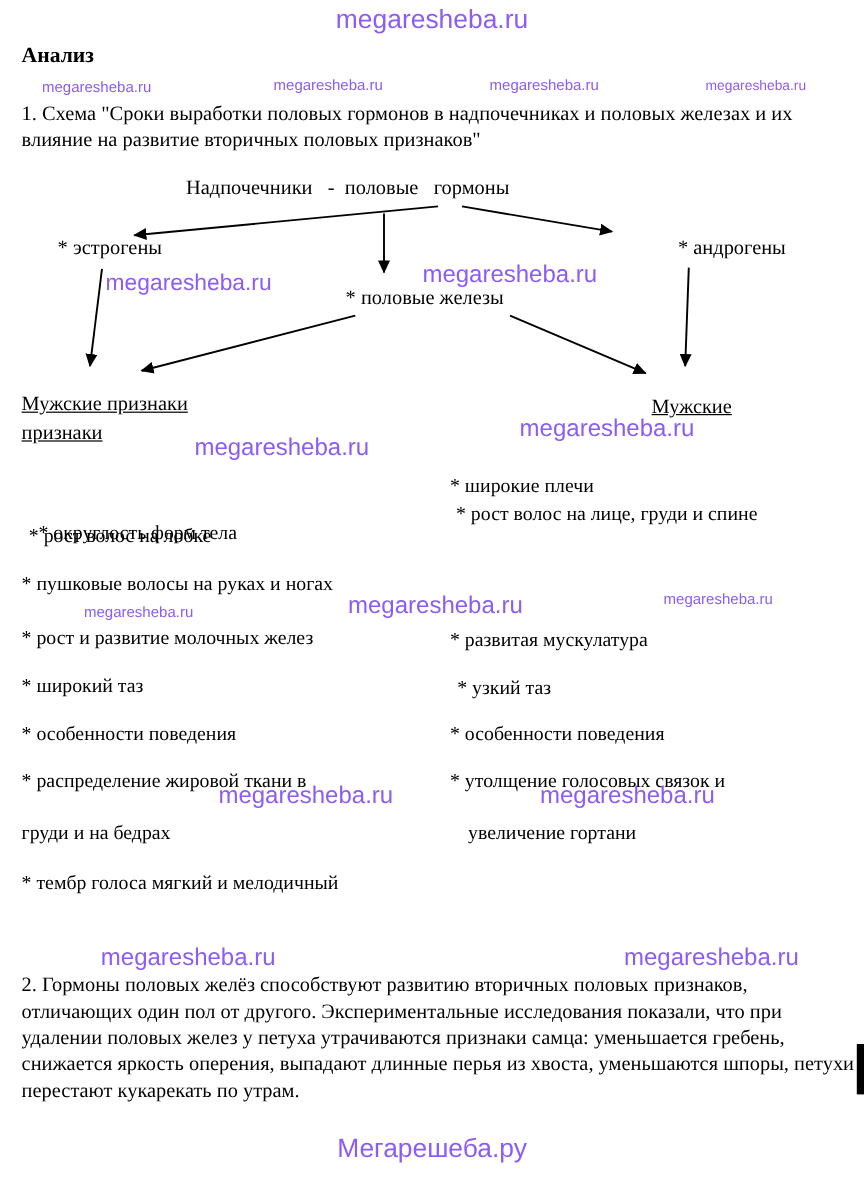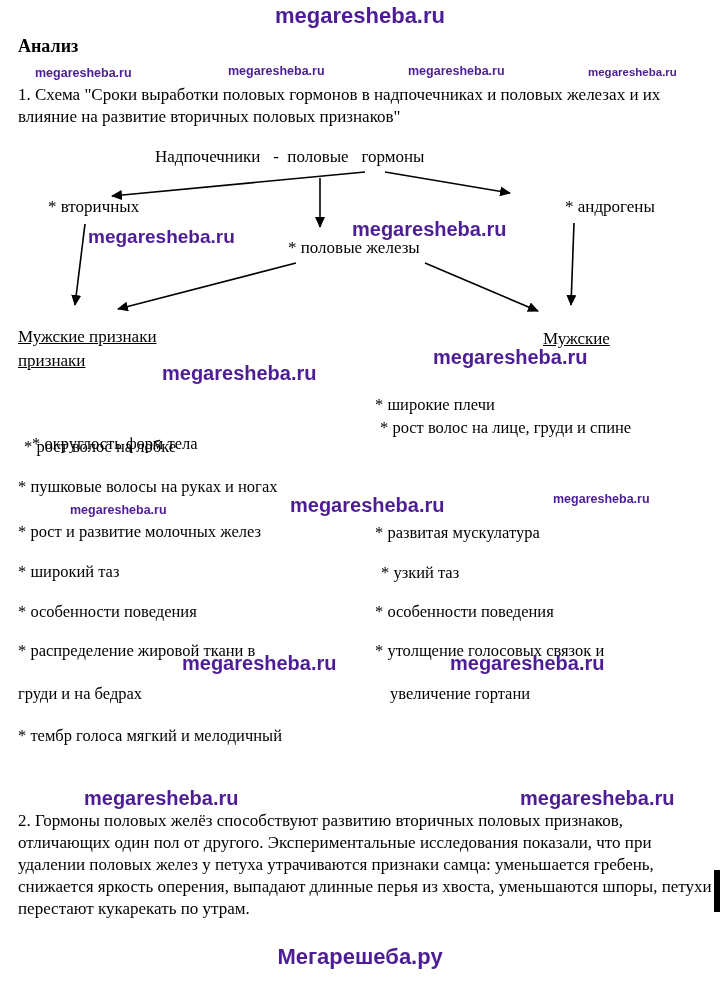--- a/index.html
+++ b/index.html
@@ -7,22 +7,22 @@
     position:relative;
     width:720px;height:995px;
     background:#ffffff;
     font-family:"Liberation Serif", serif;
     color:#000;
     overflow:hidden;
   }
   .abs{position:absolute;}
   .wm{
     font-family:"Liberation Sans", sans-serif;
-    font-weight:bold;
-    color:#4c1d95;
+    font-weight:normal;
+    color:#8b5cf6;
     white-space:nowrap;
   }
   .wm-xl{font-size:22px;}
   .wm-lg{font-size:20px;}
   .wm-md{font-size:19px;}
   .wm-sm{font-size:12.5px;}
   .wm-xs{font-size:11.5px;}
   .center-x{left:50%;transform:translateX(-50%);}
   .heading{
     font-family:"Liberation Serif", serif;
@@ -65,21 +65,21 @@
   <div class="abs heading" style="left:18px;top:36px;">Анализ</div>
 
   <div class="abs wm wm-sm" style="left:35px;top:66px;">megaresheba.ru</div>
   <div class="abs wm wm-sm" style="left:228px;top:64px;">megaresheba.ru</div>
   <div class="abs wm wm-sm" style="left:408px;top:64px;">megaresheba.ru</div>
   <div class="abs wm wm-xs" style="left:588px;top:66px;">megaresheba.ru</div>
 
   <div class="abs para" style="left:18px;top:84px;">1.  Схема  "Сроки выработки половых гормонов в надпочечниках и половых железах и их влияние на развитие вторичных половых признаков"</div>
 
   <div class="abs node" style="left:155px;top:147px;">Надпочечники   -  половые   гормоны</div>
-  <div class="abs node" style="left:48px;top:197px;">* вторичных</div>
+  <div class="abs node" style="left:48px;top:197px;">* эстрогены</div>
   <div class="abs node" style="left:288px;top:238px;">* половые железы</div>
   <div class="abs node" style="left:533px;top:197px;margin-left:32px;">* андрогены</div>
   <div class="abs node-underline" style="left:18px;top:327px;">Мужские признаки</div>
   <div class="abs node-underline" style="left:18px;top:351px;">признаки</div>
   <div class="abs node-underline" style="left:543px;top:329px;">Мужские</div>
 
   <div class="abs wm wm-md" style="left:88px;top:226px;">megaresheba.ru</div>
   <div class="abs wm wm-lg" style="left:352px;top:218px;">megaresheba.ru</div>
   <div class="abs wm wm-lg" style="left:433px;top:346px;">megaresheba.ru</div>
   <div class="abs wm wm-lg" style="left:162px;top:362px;">megaresheba.ru</div>

